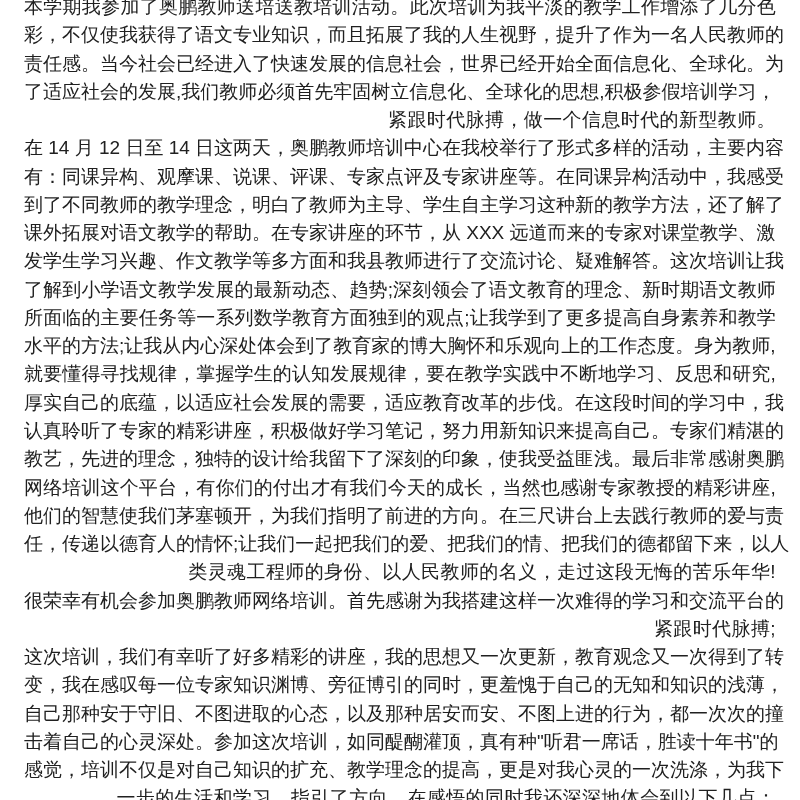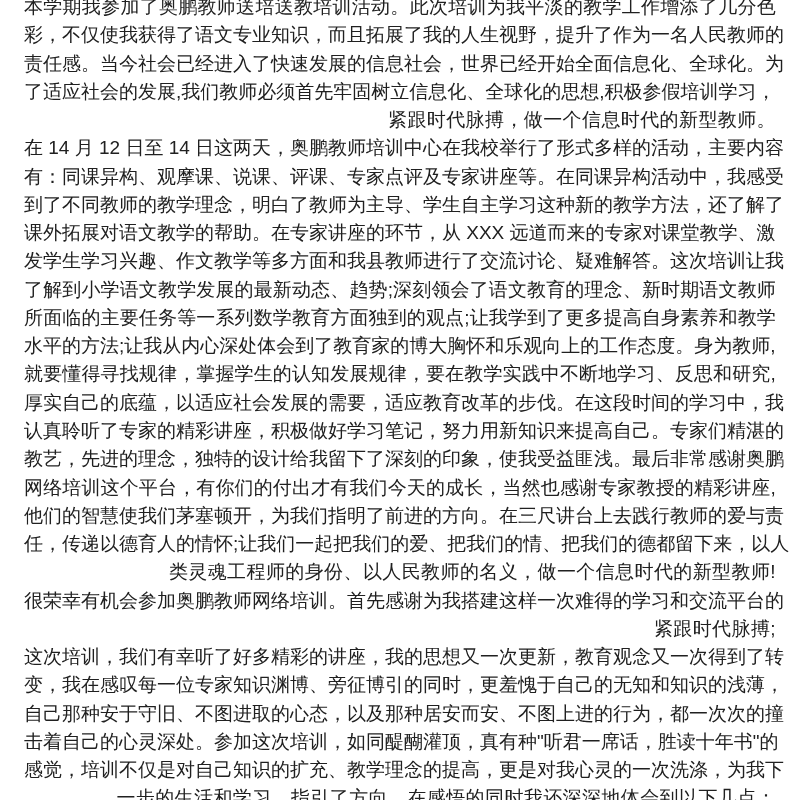--- a/index.html
+++ b/index.html
@@ -841,21 +841,21 @@
           <span>的</span>
           <span>德</span>
           <span>都</span>
           <span>留</span>
           <span>下</span>
           <span>来</span>
           <span>，</span>
           <span>以</span>
           <span>人</span>
         </div>
-        <div class="line short">类灵魂工程师的身份、以人民教师的名义，做一个信息时代的新型教师!</div>
+        <div class="line short">类灵魂工程师的身份、以人民教师的名义，走过这段无悔的苦乐年华!</div>
       </div>
       <div class="para">
         <div class="line full">
           <span>很</span>
           <span>荣</span>
           <span>幸</span>
           <span>有</span>
           <span>机</span>
           <span>会</span>
           <span>参</span>

